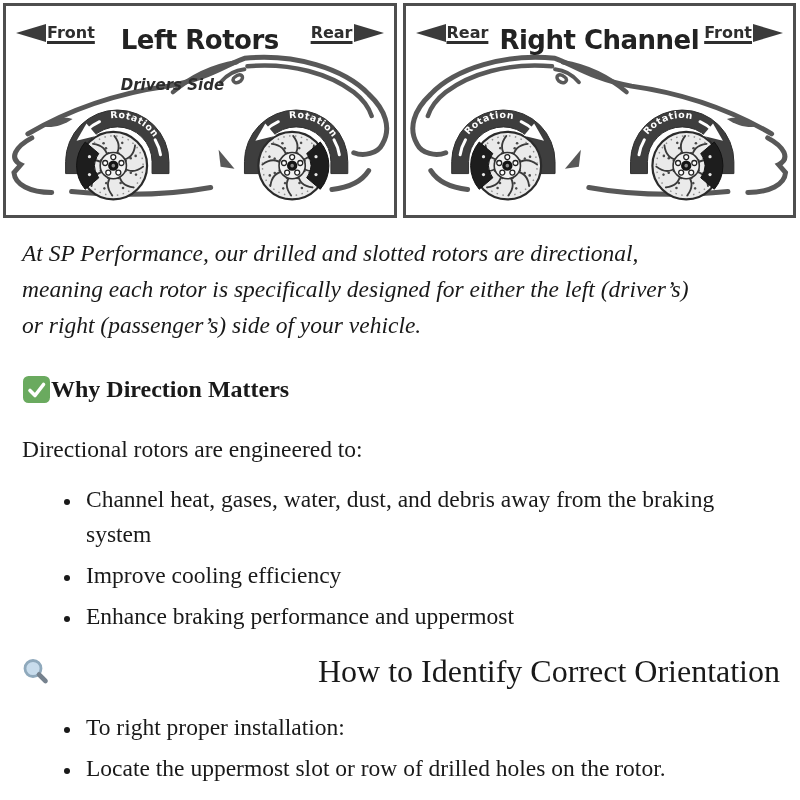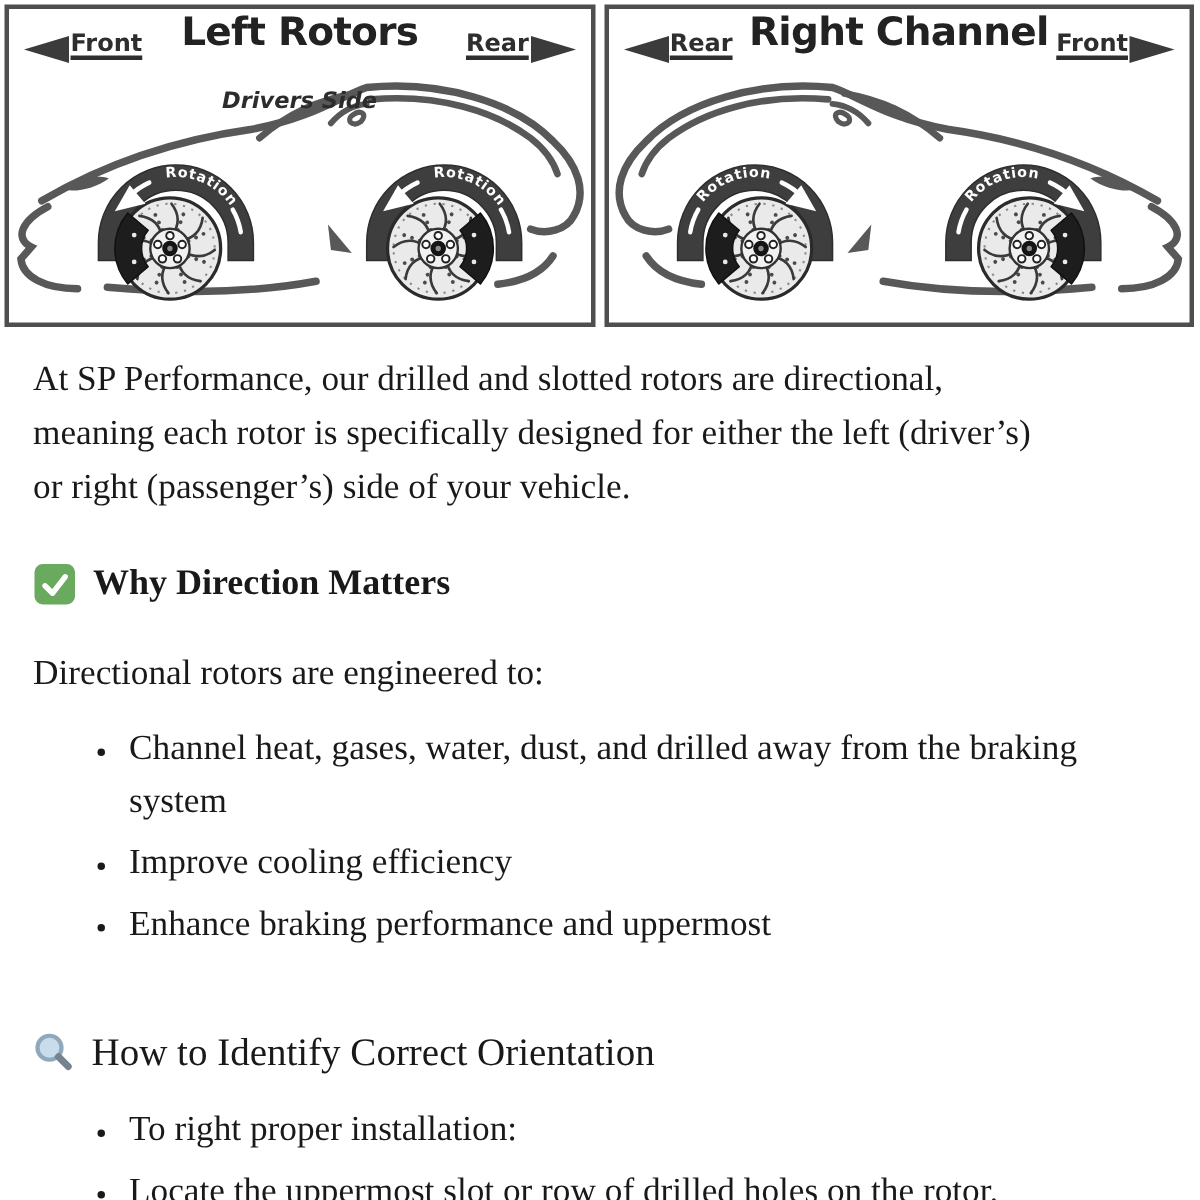--- a/index.html
+++ b/index.html
@@ -3,39 +3,39 @@
 <meta charset="utf-8">
 <style>
   html,body{margin:0;padding:0;background:#ffffff;}
   body{width:800px;height:800px;overflow:hidden;font-family:"Liberation Serif",serif;color:#191919;}
 
   
   .diagrams{display:flex;gap:6px;padding:3px 4px 0 3px;}
   .panel{flex:1;position:relative;height:209px;border:3px solid #4e4e4e;background:#fff;overflow:hidden;}
   .car-svg{position:absolute;left:0;top:0;width:100%;height:100%;}
   .panel-header{position:relative;z-index:2;height:52px;}
-  .titles{position:absolute;left:50%;top:3px;transform:translateX(-50%);text-align:center;line-height:1.02;white-space:nowrap;}
+  .titles{position:absolute;left:50%;top:21px;transform:translateX(-50%);text-align:left;line-height:1.02;white-space:nowrap;}
   .panel-title{font-family:"DejaVu Sans",sans-serif;font-weight:bold;font-size:26px;color:#222;letter-spacing:-0.5px;}
   .panel-subtitle{font-family:"DejaVu Sans",sans-serif;font-weight:bold;font-style:italic;font-size:15px;color:#2c2c2c;margin-top:24px;}
-  .dir{position:absolute;top:8px;display:flex;align-items:center;gap:1px;}
+  .dir{position:absolute;top:8px;display:flex;align-items:flex-end;gap:1px;}
   .dir-left{left:10px;}
   .dir-right{right:10px;}
   .dir-label{font-family:"DejaVu Sans",sans-serif;font-weight:bold;font-size:16px;color:#2e2e2e;
              text-decoration:underline;text-decoration-thickness:2.5px;text-underline-offset:3px;}
   .tri{width:0;height:0;border-top:9px solid transparent;border-bottom:9px solid transparent;margin-top:10px;}
   .tri-left{border-right:30px solid #3b3b3b;}
   .tri-right{border-left:30px solid #3b3b3b;}
   .rot-text{font-family:"DejaVu Sans",sans-serif;font-size:9.5px;font-weight:bold;fill:#ffffff;letter-spacing:0.6px;}
 
   
   .content{padding:10px 20px 14px 22px;font-size:23.5px;line-height:1.53;}
-  .intro{margin:8px 0 0 0;max-width:690px;}
-  .hrow{display:flex;align-items:center;gap:11px;margin:27px 0 0 0;}
+  .intro{margin:8px 0 0 0;max-width:690px;font-style:italic;}
+  .hrow{display:flex;align-items:center;margin:27px 0 0 0;}
   .h-bold{font-weight:bold;font-size:24px;}
-  .h-reg{font-weight:normal;font-size:26px;margin-top:47px;}
+  .h-reg{font-weight:normal;font-size:32px;margin-top:12px;justify-content:space-between;}
   .lead{margin:24px 0 4px 0;}
   ul{margin:14px 0 0 0;padding-left:60px;max-width:650px;}
   li{margin:5px 0;padding-left:4px;}
   li::marker{font-size:0.8em;}
   .icon-box{flex:0 0 auto;display:inline-flex;}
 </style>
 </head>
 <body>
 
 <svg width="0" height="0" style="position:absolute" aria-hidden="true">
@@ -159,21 +159,21 @@
         <rect x="1" y="1" width="27" height="27" rx="5.5" fill="#6aaa5f"></rect>
         <path d="M 8 15.5 L 13 20.5 L 21.5 9.5" fill="none" stroke="#ffffff" stroke-width="3.6" stroke-linecap="round" stroke-linejoin="round"></path>
       </svg>
     </span>
     <span>Why Direction Matters</span>
   </div>
 
   <p class="lead">Directional rotors are engineered to:</p>
 
   <ul>
-    <li>Channel heat, gases, water, dust, and drilled away from the braking system</li>
+    <li>Channel heat, gases, water, dust, and debris away from the braking system</li>
     <li>Improve cooling efficiency</li>
     <li>Enhance braking performance and uppermost</li>
   </ul>
 
   <div class="hrow h-reg">
     <span class="icon-box">
       <svg width="28" height="28" viewBox="0 0 28 28">
         <circle cx="11" cy="10.5" r="8" fill="#c8dcec" stroke="#8fa9bc" stroke-width="2.8"></circle>
         <line x1="17" y1="16.5" x2="23.5" y2="23" stroke="#76828e" stroke-width="4.6" stroke-linecap="round"></line>
       </svg>

